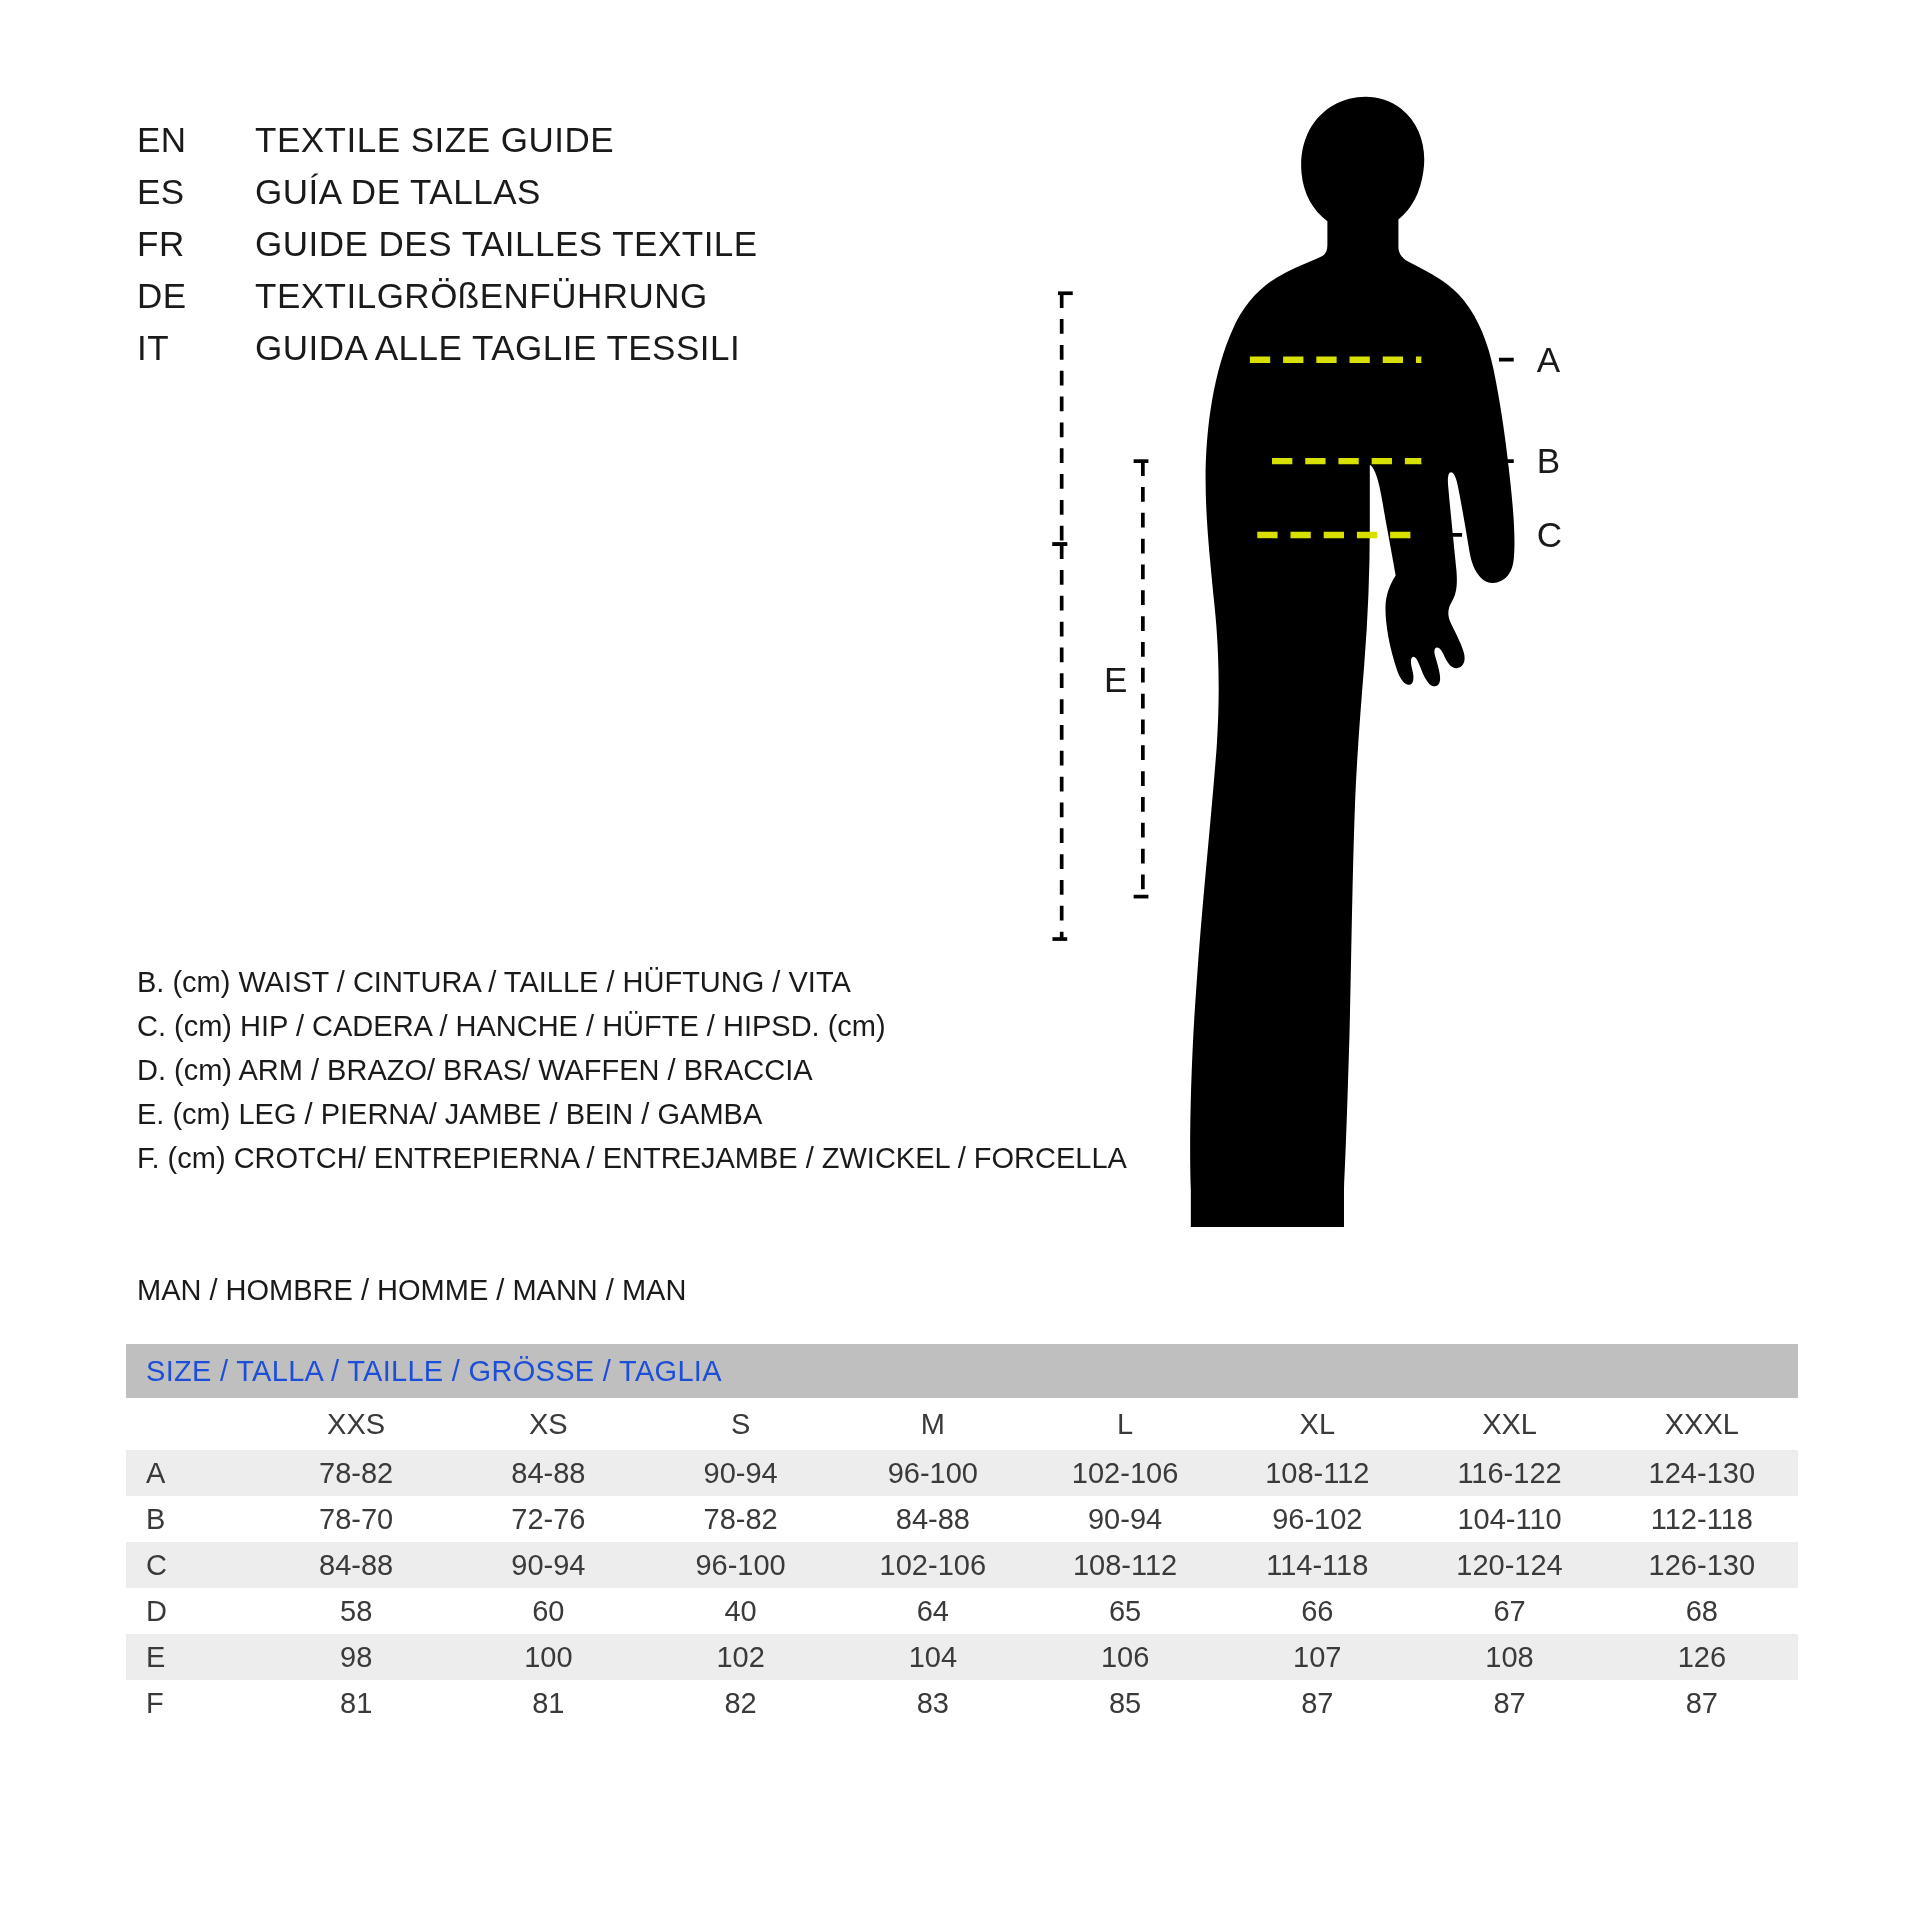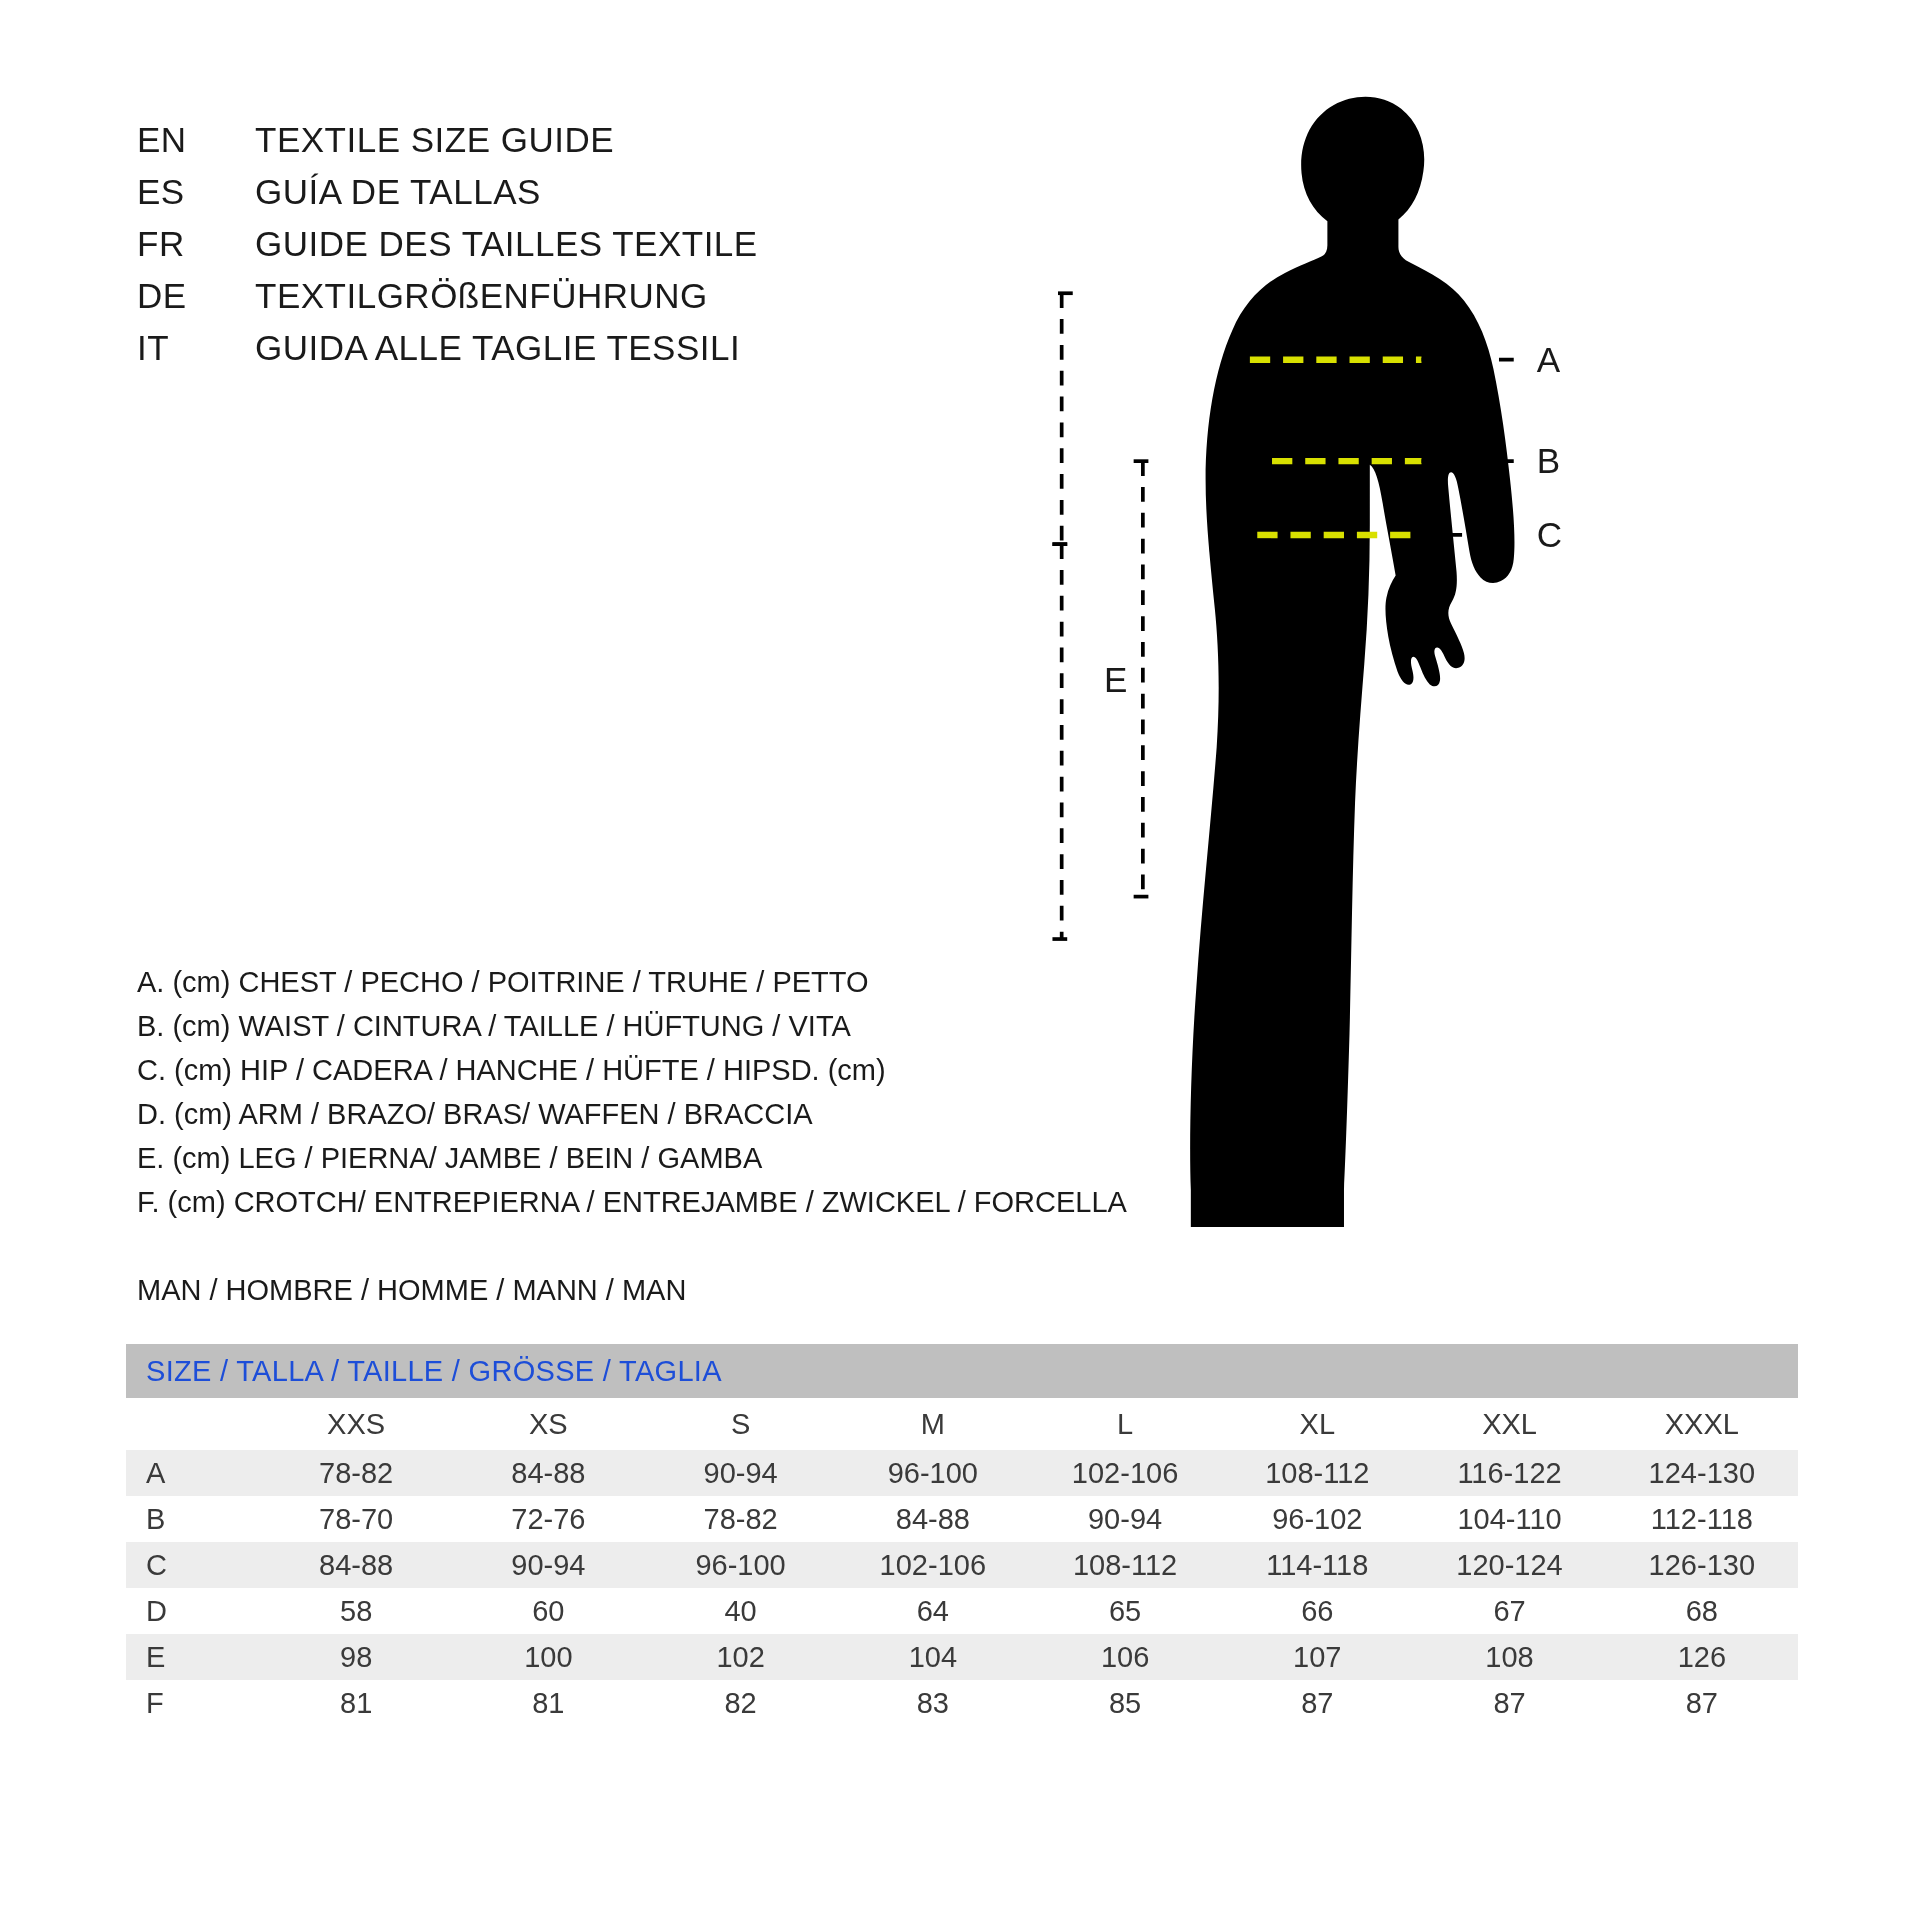--- a/index.html
+++ b/index.html
@@ -137,21 +137,20 @@
     <span class="lang-code">DE</span>
     <span class="lang-text">TEXTILGRÖßENFÜHRUNG</span>
   </div>
   <div class="lang-row">
     <span class="lang-code">IT</span>
     <span class="lang-text">GUIDA ALLE TAGLIE TESSILI</span>
   </div>
 </div>
 
 <div class="legend-block">
-  <div class="legend-row">A. (cm) CHEST / PECHO / POITRINE / TRUHE / PETTO</div>
   <div class="legend-row">B. (cm) WAIST / CINTURA / TAILLE / HÜFTUNG / VITA</div>
   <div class="legend-row">C. (cm) HIP / CADERA / HANCHE / HÜFTE / HIPSD. (cm)</div>
   <div class="legend-row">D. (cm) ARM / BRAZO/ BRAS/ WAFFEN / BRACCIA</div>
   <div class="legend-row">E. (cm) LEG / PIERNA/ JAMBE / BEIN / GAMBA</div>
   <div class="legend-row">F. (cm) CROTCH/ ENTREPIERNA / ENTREJAMBE / ZWICKEL / FORCELLA</div>
 </div>
 
 <div class="legend-footer">MAN / HOMBRE / HOMME / MANN / MAN</div>
 
 <div class="figure-area">

